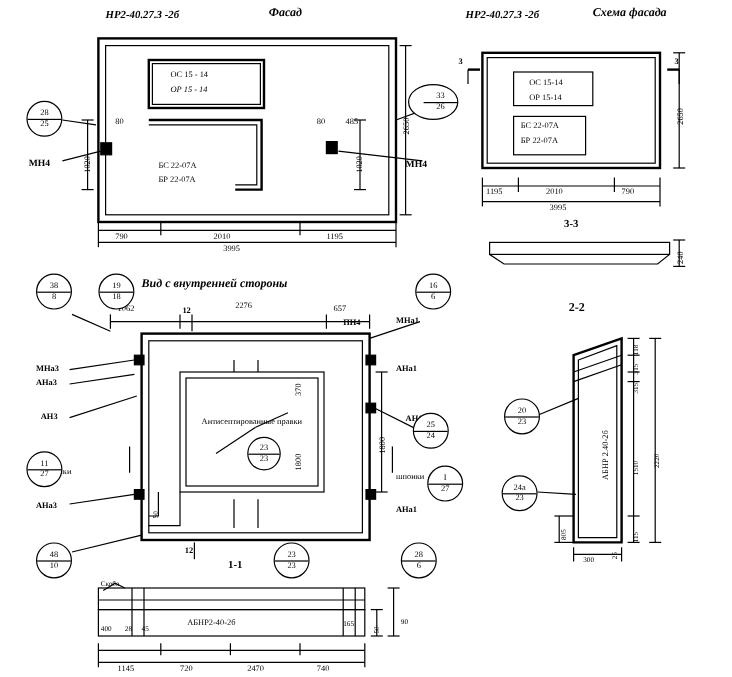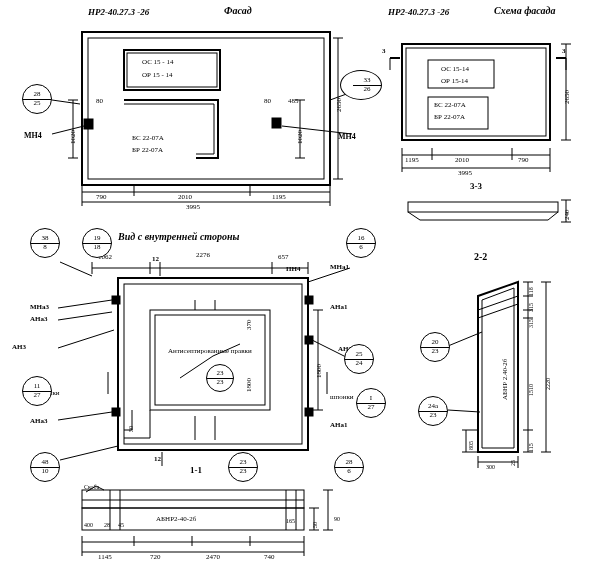--- a/index.html
+++ b/index.html
@@ -193,21 +193,21 @@
       <line x1="328" y1="490" x2="328" y2="530"></line>
       <line x1="323" y1="490" x2="333" y2="490"></line>
       <line x1="323" y1="530" x2="333" y2="530"></line>
     </g>
   </svg>
 
   <div class="t ttl lbl10" style="left:224px;top:6px;">Фасад</div>
   <div class="t ttl lbl9" style="left:88px;top:8px;">НР2-40.27.3 -2б</div>
 
   <div class="t lbl7" style="left:142px;top:59px;">ОС 15 - 14</div>
-  <div class="t lbl7" style="left:142px;top:72px;">ОР 15 - 14</div>
+  <div class="t lbl7" style="left:142px;top:72px;font-style:italic;">ОР 15 - 14</div>
   <div class="t lbl7" style="left:132px;top:135px;">БС 22-07А</div>
   <div class="t lbl7" style="left:132px;top:147px;">БР 22-07А</div>
 
   <div class="t lbl7" style="left:96px;top:98px;">80</div>
   <div class="t lbl7 vert" style="left:70px;top:144px;transform:rotate(-90deg);">1020</div>
   <div class="t lbl7" style="left:264px;top:98px;">80</div>
   <div class="t lbl7" style="left:288px;top:98px;">485</div>
   <div class="t lbl7 vert" style="left:297px;top:144px;transform:rotate(-90deg);">1020</div>
   <div class="t lbl7 vert" style="left:336px;top:112px;transform:rotate(-90deg);">2650</div>
 
@@ -257,21 +257,21 @@
 
   <div class="t lbl7 vert" style="left:246px;top:330px;transform:rotate(-90deg);">370</div>
   <div class="t lbl7 vert" style="left:246px;top:392px;transform:rotate(-90deg);">1800</div>
   <div class="t lbl6 vert" style="left:128px;top:432px;transform:rotate(-90deg);">50</div>
 
   <div class="t lbl7" style="left:168px;top:348px;text-align:center;">Антисептированные правки</div>
 
   <div class="t lbl7 bold" style="left:286px;top:266px;">ПН4</div>
   <div class="t lbl7 bold" style="left:30px;top:304px;">МНа3</div>
   <div class="t lbl7 bold" style="left:30px;top:316px;">АНа3</div>
-  <div class="t lbl7 bold" style="left:12px;top:344px;text-align:right;">АН3</div>
+  <div class="t lbl7 bold" style="left:34px;top:344px;text-align:right;">АН3</div>
   <div class="t lbl7" style="left:36px;top:390px;">шпонки</div>
   <div class="t lbl7 bold" style="left:30px;top:418px;">АНа3</div>
 
   <div class="t lbl7 bold" style="left:330px;top:264px;">МНа1</div>
   <div class="t lbl7 bold" style="left:330px;top:304px;">АНа1</div>
   <div class="t lbl7 bold" style="left:338px;top:318px;margin-top:28px;">АН1</div>
   <div class="t lbl7" style="left:330px;top:394px;">шпонки</div>
   <div class="t lbl7 bold" style="left:330px;top:422px;">АНа1</div>
 
   <div class="t lbl7 bold" style="left:152px;top:256px;">12</div>

